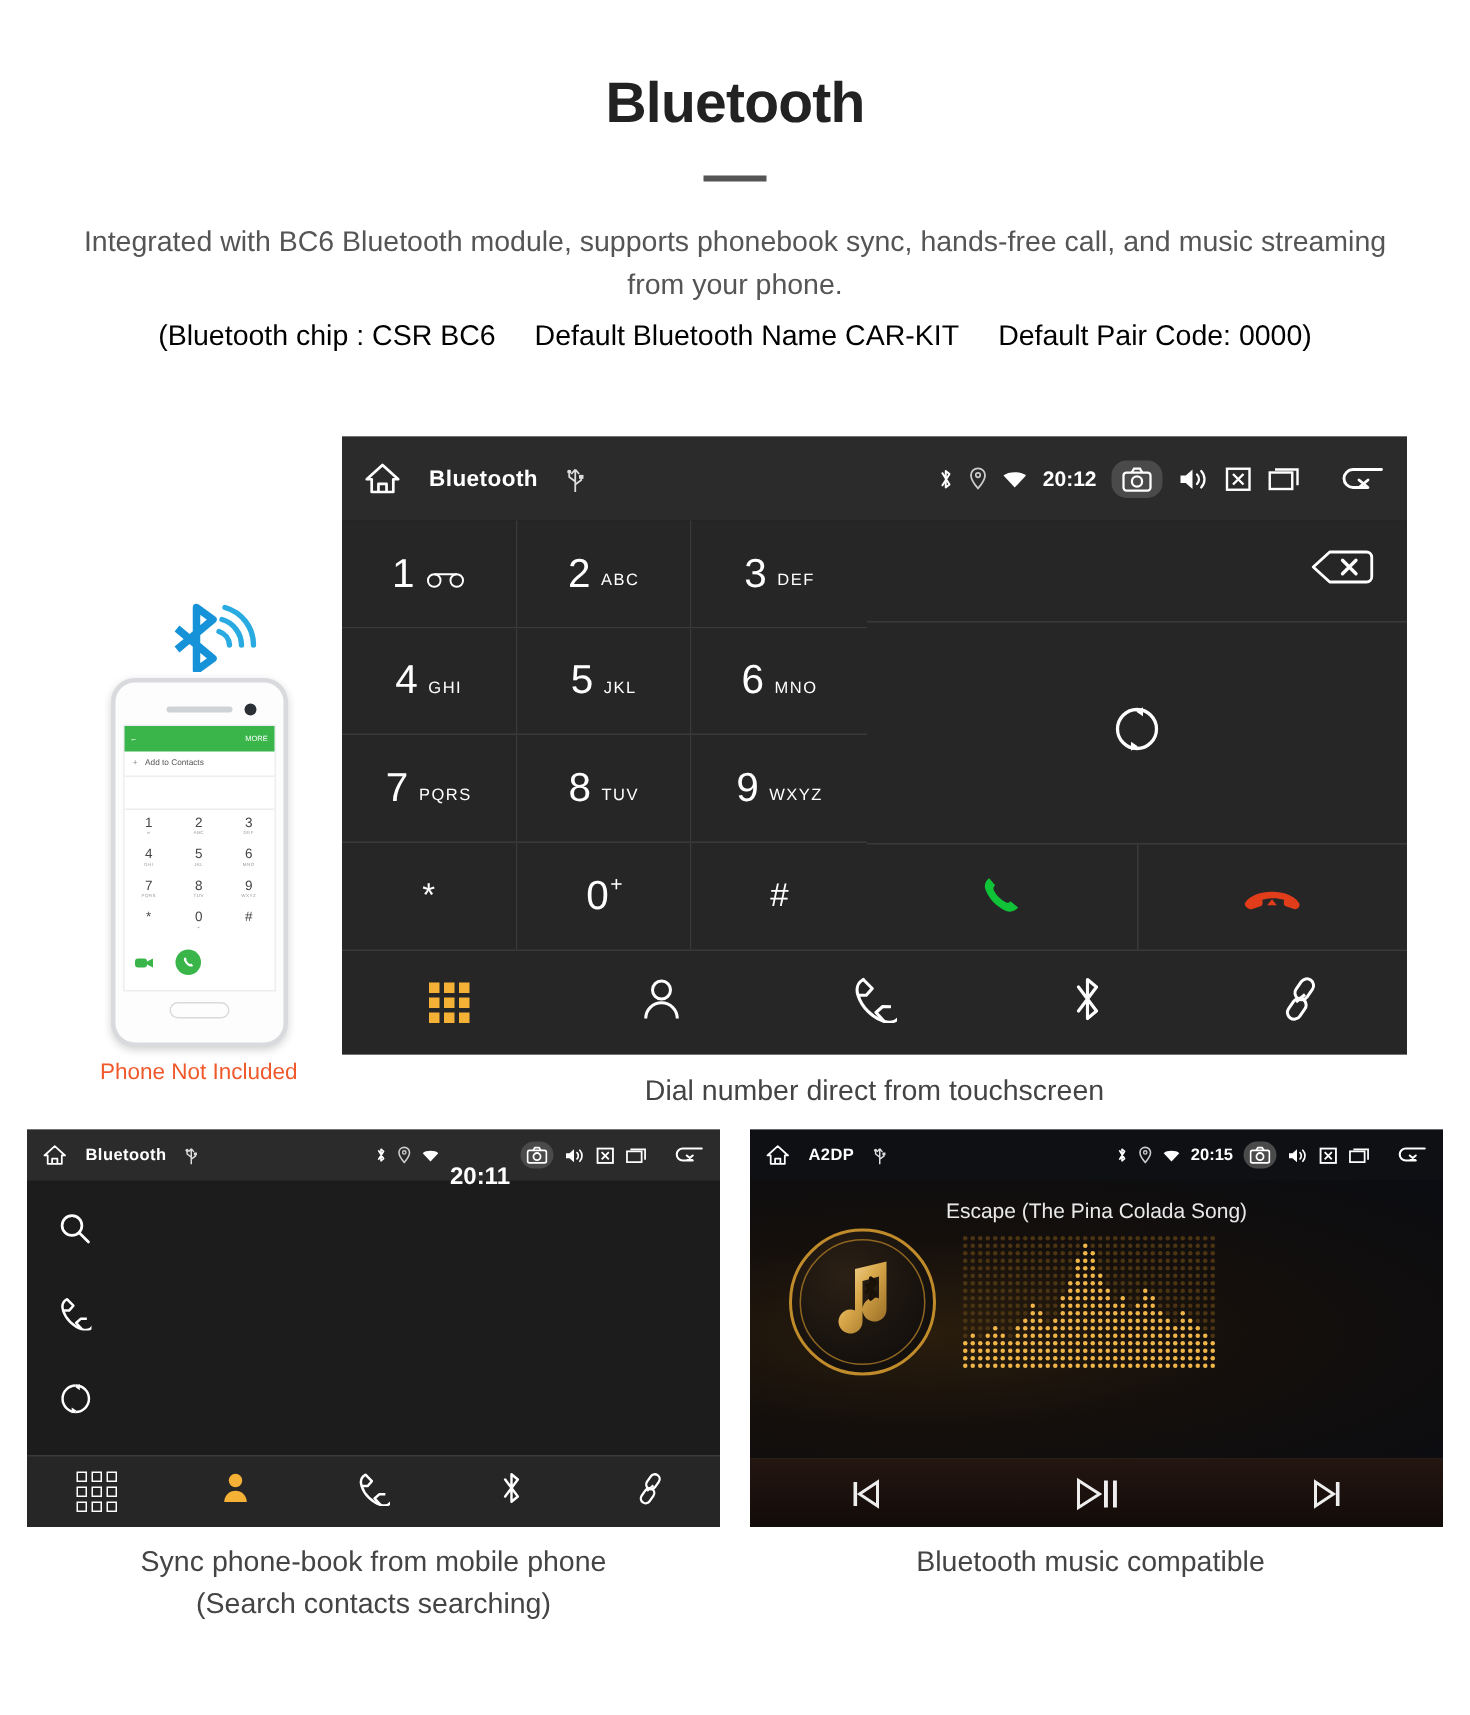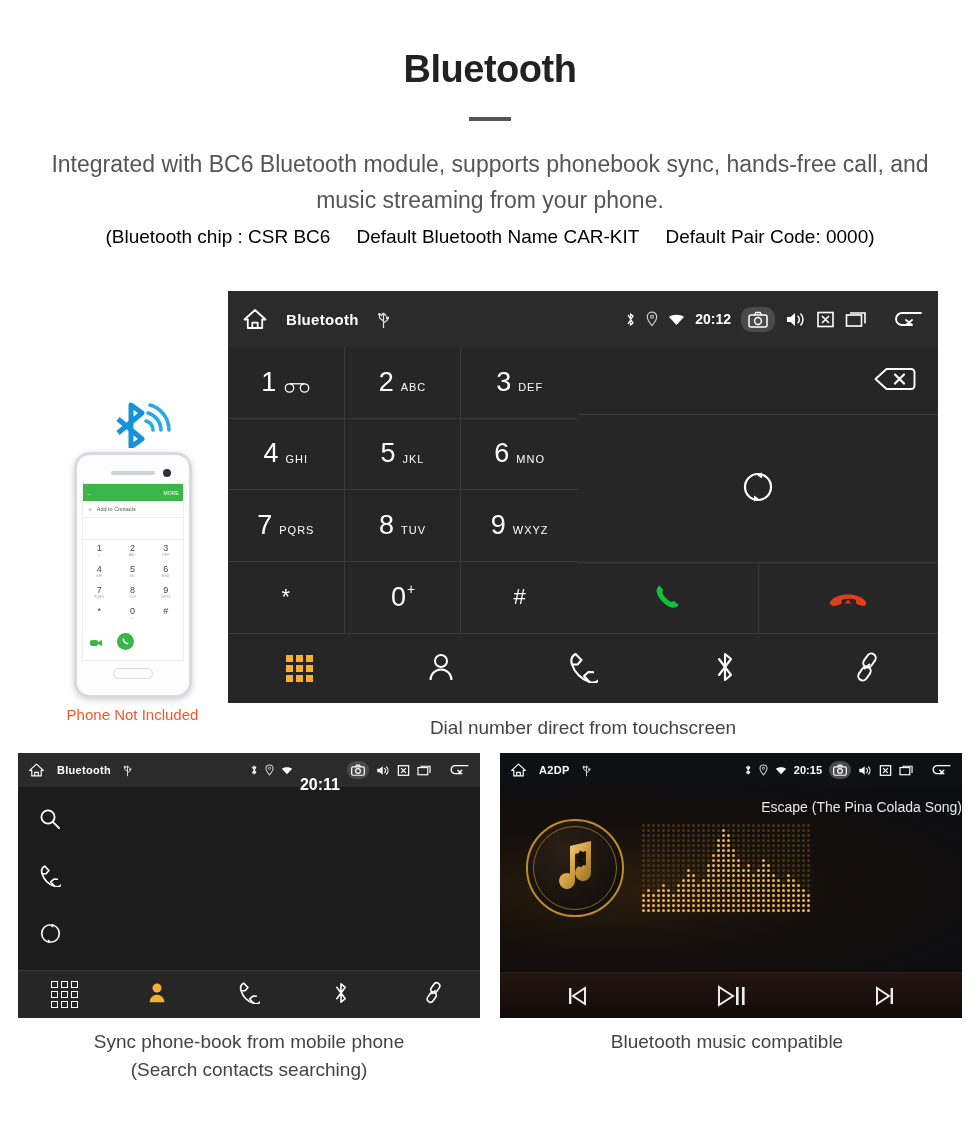--- a/index.html
+++ b/index.html
@@ -23,21 +23,21 @@
     padding-top: 48px;
   }
   .title-rule {
     width: 42px;
     height: 4px;
     background: #555;
     margin: 26px auto 0;
   }
   .intro {
     text-align: center;
-    font-size: 23px;
+    font-size: 19px;
     color: #555;
     line-height: 1.55;
     margin-top: 26px;
     padding: 0 50px;
   }
   .specs {
     text-align: center;
     font-size: 19px;
     color: #000000;
     margin-top: 8px;
@@ -169,21 +169,21 @@
   #mu-screen { left: 500px; top: 753px; width: 462px; height: 265px; background: #0a0c10; }
   #mu-screen .statusbar-wrap { height: 34px; }
   #mu-screen .statusbar { padding: 0 10px; font-size: 11px; background: #0e1014; }
   #mu-screen .sb-left { gap: 12px; }
   #mu-screen .sb-right { gap: 7px; }
   #mu-screen .sb-time { font-size: 11px; }
   .mu-body {
     position: absolute; top: 34px; left: 0; right: 0; bottom: 46px;
     background: radial-gradient(ellipse at 25% 55%, #2a1d0d 0%, #140f0c 45%, #0b0d12 100%);
   }
-  .mu-title { text-align: right; color: #e9e9e9; font-size: 14px; padding-top: 12px; }
+  .mu-title { text-align: center; color: #e9e9e9; font-size: 14px; padding-top: 12px; }
   .mu-content { display: flex; align-items: center; padding: 4px 20px 0 26px; }
   .mu-logo { position: relative; width: 98px; height: 98px; flex: none; }
   .mu-ring {
     position: absolute; inset: 0; border-radius: 50%;
     border: 2px solid #c08b2a;
     background: radial-gradient(circle at 38% 32%, #2b2015 0%, #14100d 70%);
   }
   .mu-ring2 { position: absolute; inset: 7px; border-radius: 50%; border: 1px solid #8e6520; }
   .mu-note { position: absolute; inset: 0; display: flex; align-items: center; justify-content: center; }
   .eq { margin-left: 18px; display: grid; grid-template-columns: repeat(34, 1fr); gap: 2px; }

